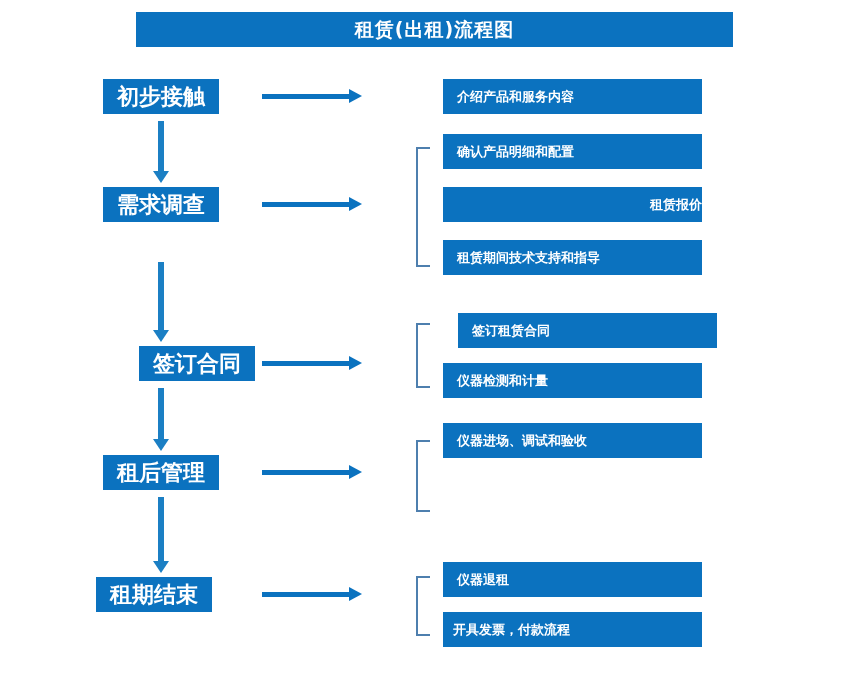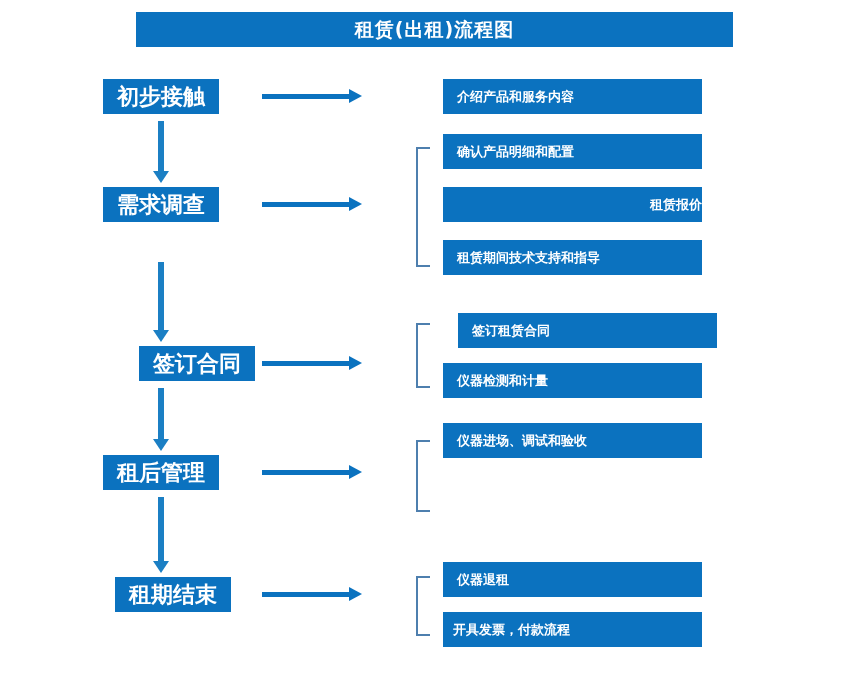--- a/index.html
+++ b/index.html
@@ -125,21 +125,21 @@
   </div>
 
   <div class="box stage-box" style="left:103px;top:346px;margin-left:36px;">
     <span class="box-text">签订合同</span>
   </div>
 
   <div class="box stage-box" style="left:103px;top:455px;">
     <span class="box-text">租后管理</span>
   </div>
 
-  <div class="box stage-box" style="left:115px;top:577px;justify-content:center;">
+  <div class="box stage-box" style="left:96px;top:577px;justify-content:center;">
     <span class="box-text">租期结束</span>
   </div>
 
   <div class="v-arrow" style="left:153px;top:121px;height:62px;">
     <div class="shaft" style="height:50px;"></div>
     <div class="head"></div>
   </div>
 
   <div class="v-arrow" style="left:153px;top:262px;height:80px;">
     <div class="shaft" style="height:68px;"></div>

